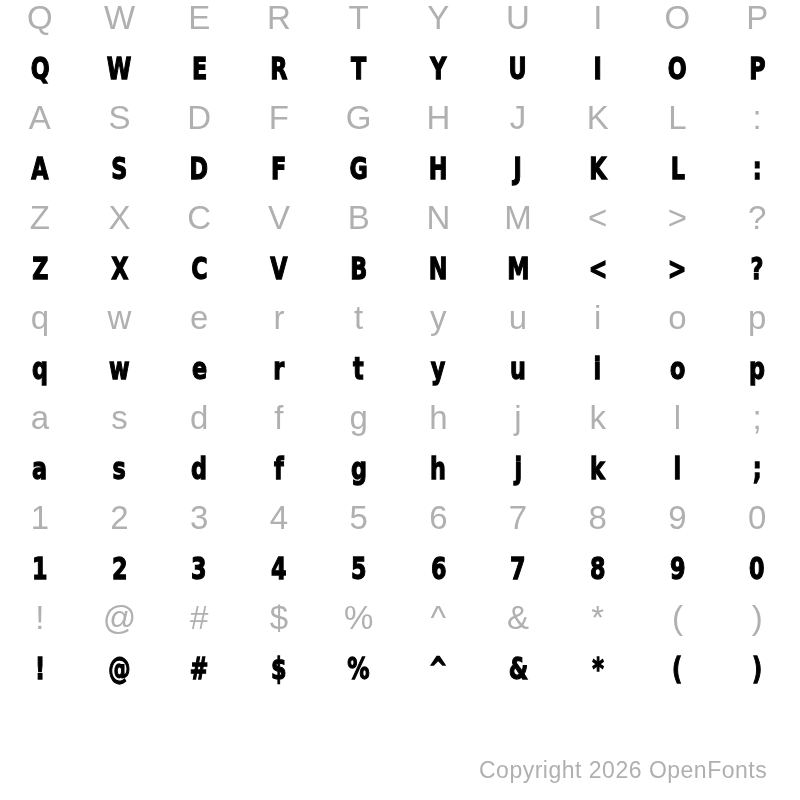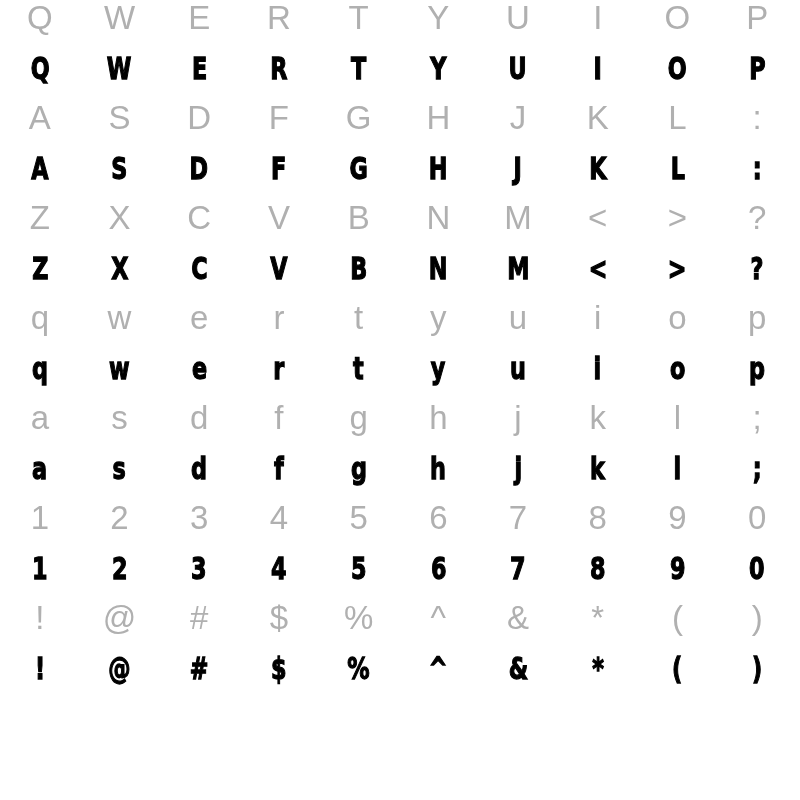--- a/index.html
+++ b/index.html
@@ -512,13 +512,14 @@
           <span class="glyph">*</span>
         </div>
         <div class="cell">
           <span class="glyph">(</span>
         </div>
         <div class="cell">
           <span class="glyph">)</span>
         </div>
       </div>
     </div>
+  <div class="copyright">Copyright 2026 OpenFonts</div>
 </div>
 
 </body></html>

